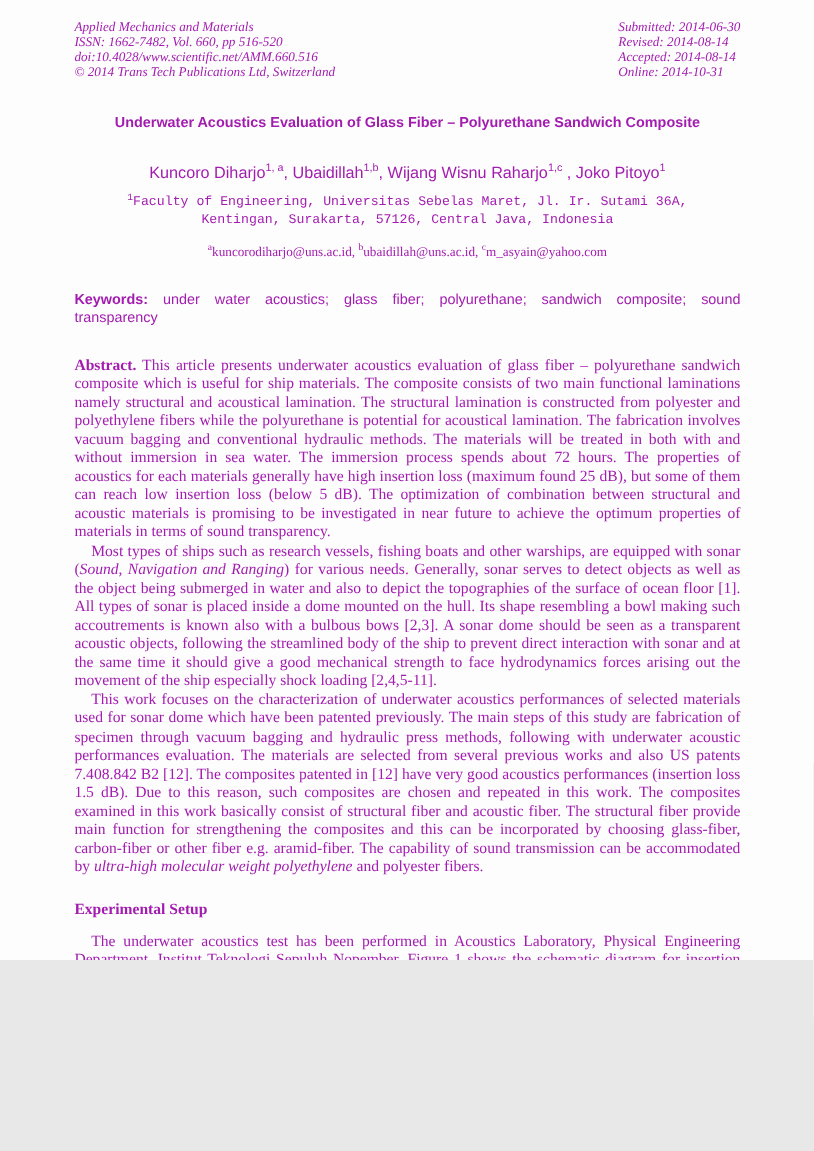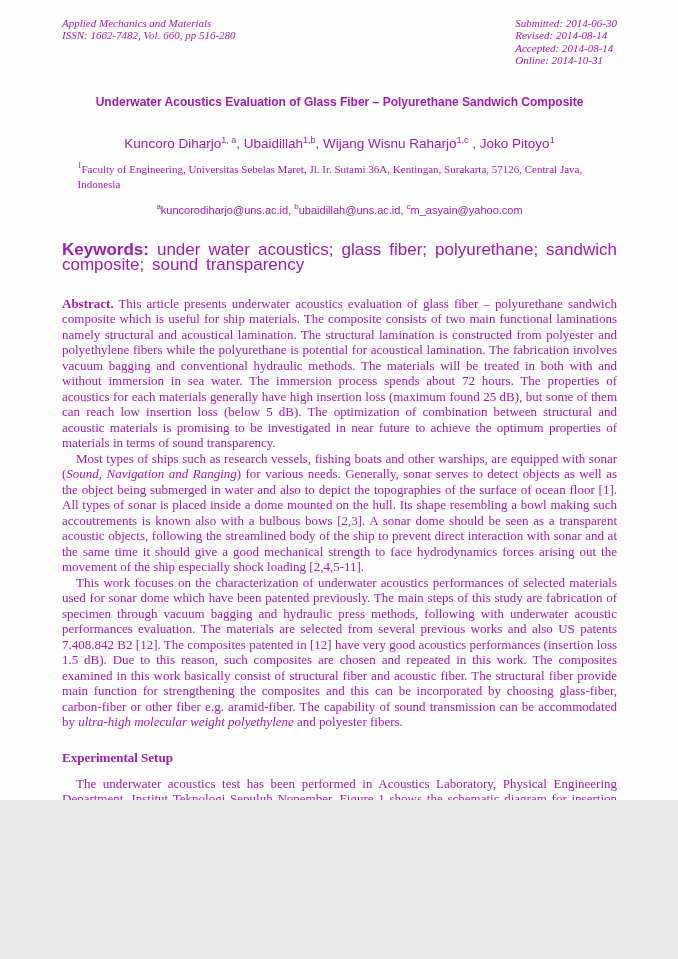--- a/index.html
+++ b/index.html
@@ -39,40 +39,40 @@
   }
   .authors {
     font-family: "Liberation Sans", sans-serif;
     font-size: 13.5px;
     line-height: 22px;
     text-align: center;
     margin-top: 20px;
   }
   .authors sup { font-size: 9px; line-height: 0; }
   .affiliation {
-    font-family: Liberation Serif, serif;
+    font-family: Liberation Mono, monospace;
     font-size: 11px;
     line-height: 15.5px;
-    text-align: left;
+    text-align: center;
     margin: 7px auto 0 auto;
     max-width: 524px;
   }
   .affiliation sup, .emails sup { font-size: 8px; line-height: 0; }
   .emails {
-    font-family: Liberation Sans, sans-serif;
+    font-family: Liberation Serif, serif;
     font-size: 11px;
     line-height: 14px;
     text-align: center;
     margin-top: 10px;
   }
 
   
   .keywords {
     font-family: "Liberation Sans", sans-serif;
-    font-size: 17px;
+    font-size: 12px;
     line-height: 15.5px;
     text-align: justify;
     word-spacing: 3px;
     margin-top: 25px;
   }
   .keywords .kw-label { font-weight: bold; }
 
   
   .abstract {
     font-size: 13px;
@@ -97,21 +97,23 @@
   .para i, .abstract i { font-style: italic; }
 </style>
 </head>
 <body>
 
 <div class="page">
 
   <div class="masthead">
     <div class="mast-left">
       <div>Applied Mechanics and Materials</div>
-      <div>ISSN: 1662-7482, Vol. 660, pp 516-280</div>
+      <div>ISSN: 1662-7482, Vol. 660, pp 516-520</div>
+      <div>doi:10.4028/www.scientific.net/AMM.660.516</div>
+      <div>© 2014 Trans Tech Publications Ltd, Switzerland</div>
     </div>
     <div class="mast-right">
       <div>Submitted: 2014-06-30</div>
       <div>Revised: 2014-08-14</div>
       <div>Accepted: 2014-08-14</div>
       <div>Online: 2014-10-31</div>
     </div>
   </div>
 
   <h1 class="title">Underwater Acoustics Evaluation of Glass Fiber – Polyurethane Sandwich Composite</h1>

